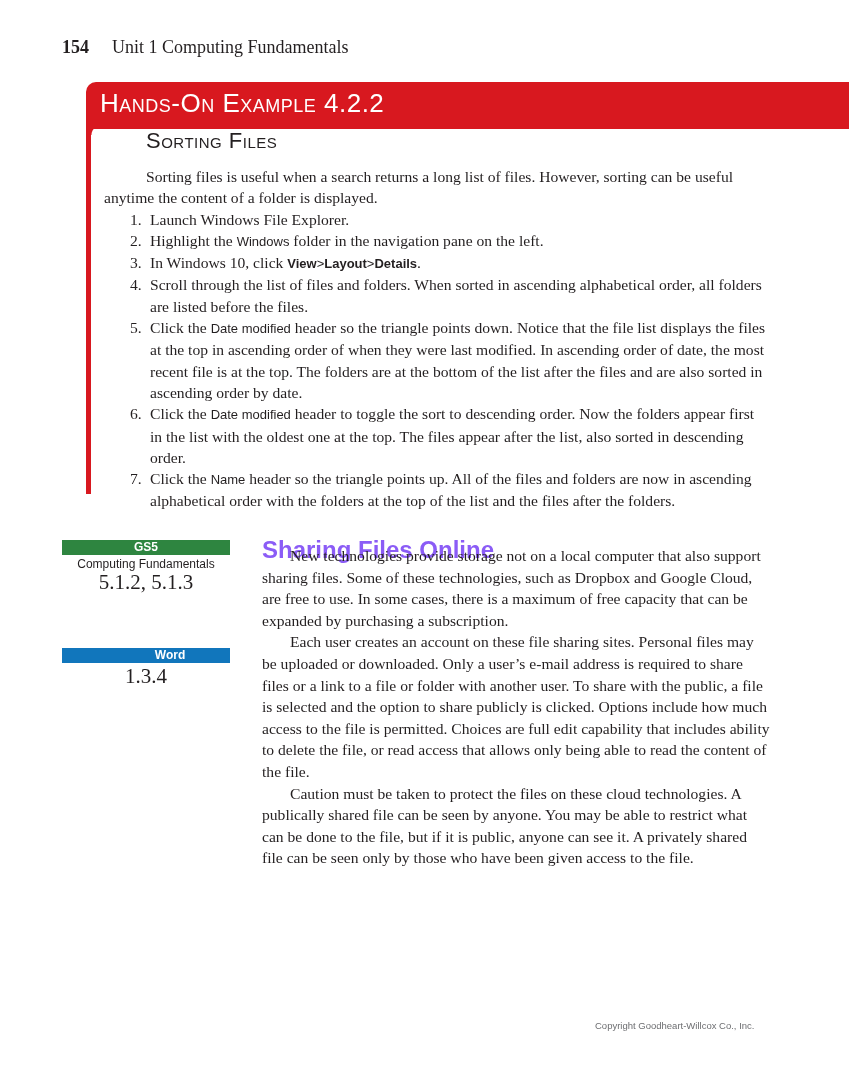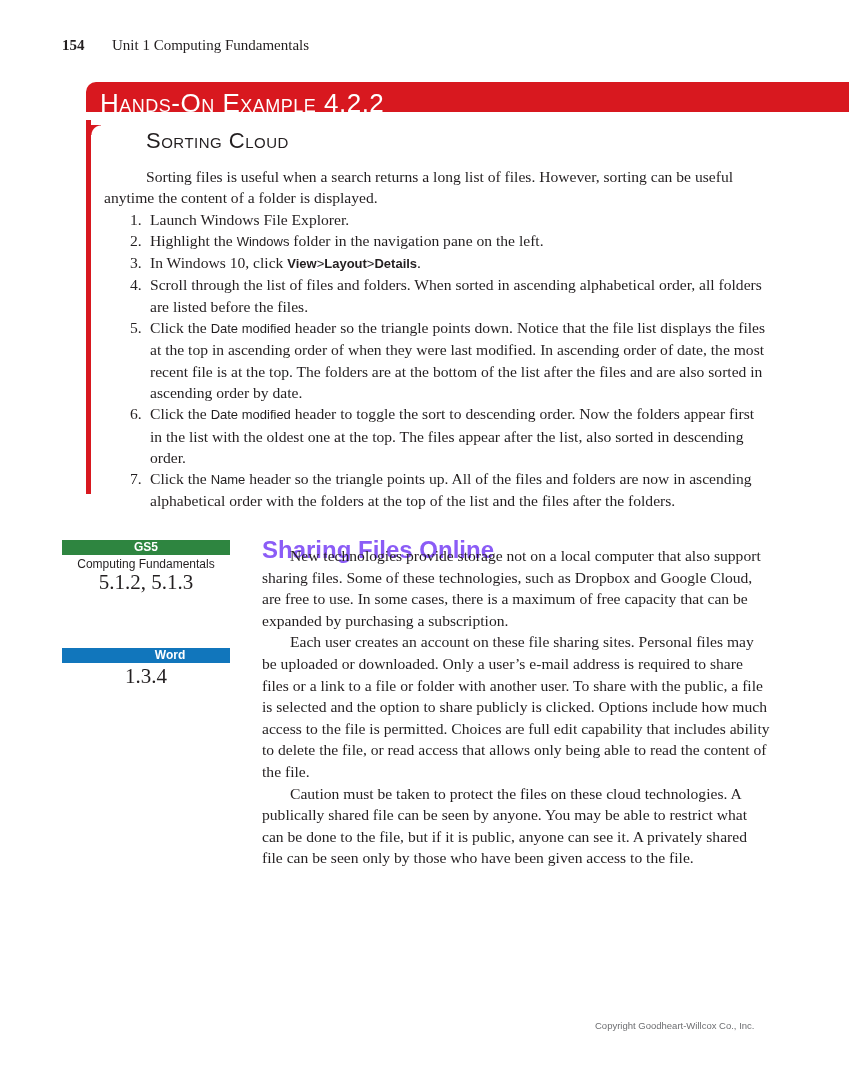--- a/index.html
+++ b/index.html
@@ -1,23 +1,23 @@
 <!DOCTYPE html>
 <html><head>
 <meta charset="utf-8">
 <style>
   html, body { margin: 0; padding: 0; background: #ffffff; }
   body { width: 849px; height: 1087px; position: relative; overflow: hidden; color: #231f20; }
 
-  .running-head { position: absolute; left: 62px; top: 37px; font-family: "Liberation Serif", serif; font-size: 15px; }
+  .running-head { position: absolute; left: 62px; top: 37px; font-family: "Liberation Serif", serif; font-size: 18px; }
   .running-head .pagenum { font-weight: bold; display: inline-block; width: 50px; }
 
   
   .hob-header {
-    position: absolute; left: 86px; top: 82px; width: 763px; height: 30px;
+    position: absolute; left: 86px; top: 82px; width: 763px; height: 47px;
     background: #d8181f; border-top-left-radius: 10px;
   }
   .hob-header .title {
     position: absolute; left: 14px; top: 6px; color: #ffffff;
     font-family: "Liberation Sans", sans-serif; font-size: 26px; letter-spacing: 0.5px;
     font-variant: small-caps; font-weight: normal;
   }
   .hob-header .inner-corner {
     position: absolute; left: 5px; top: 43px; width: 10px; height: 10px;
     background: radial-gradient(circle at 100% 100%, transparent 9px, #d8181f 10px);
@@ -65,21 +65,21 @@
 
 <div class="running-head">
   <span class="pagenum">154</span><span>Unit 1  Computing Fundamentals</span>
 </div>
 
 <div class="hob-header">
   <span class="title">Hands-On Example 4.2.2</span>
   <span class="inner-corner"></span>
 </div>
 <div class="hob-bar"></div>
-<div class="hob-subtitle">Sorting Cloud</div>
+<div class="hob-subtitle">Sorting Files</div>
 
 <div class="hob-body">
   <p>Sorting files is useful when a search returns a long list of files. However, sorting can be useful anytime the content of a folder is displayed.</p>
   <ol>
     <li>
       <span class="num">1.</span><span>Launch Windows File Explorer.</span>
     </li>
     <li>
       <span class="num">2.</span><span>Highlight the </span><span class="ui-term">Windows</span><span> folder in the navigation pane on the left.</span>
     </li>

